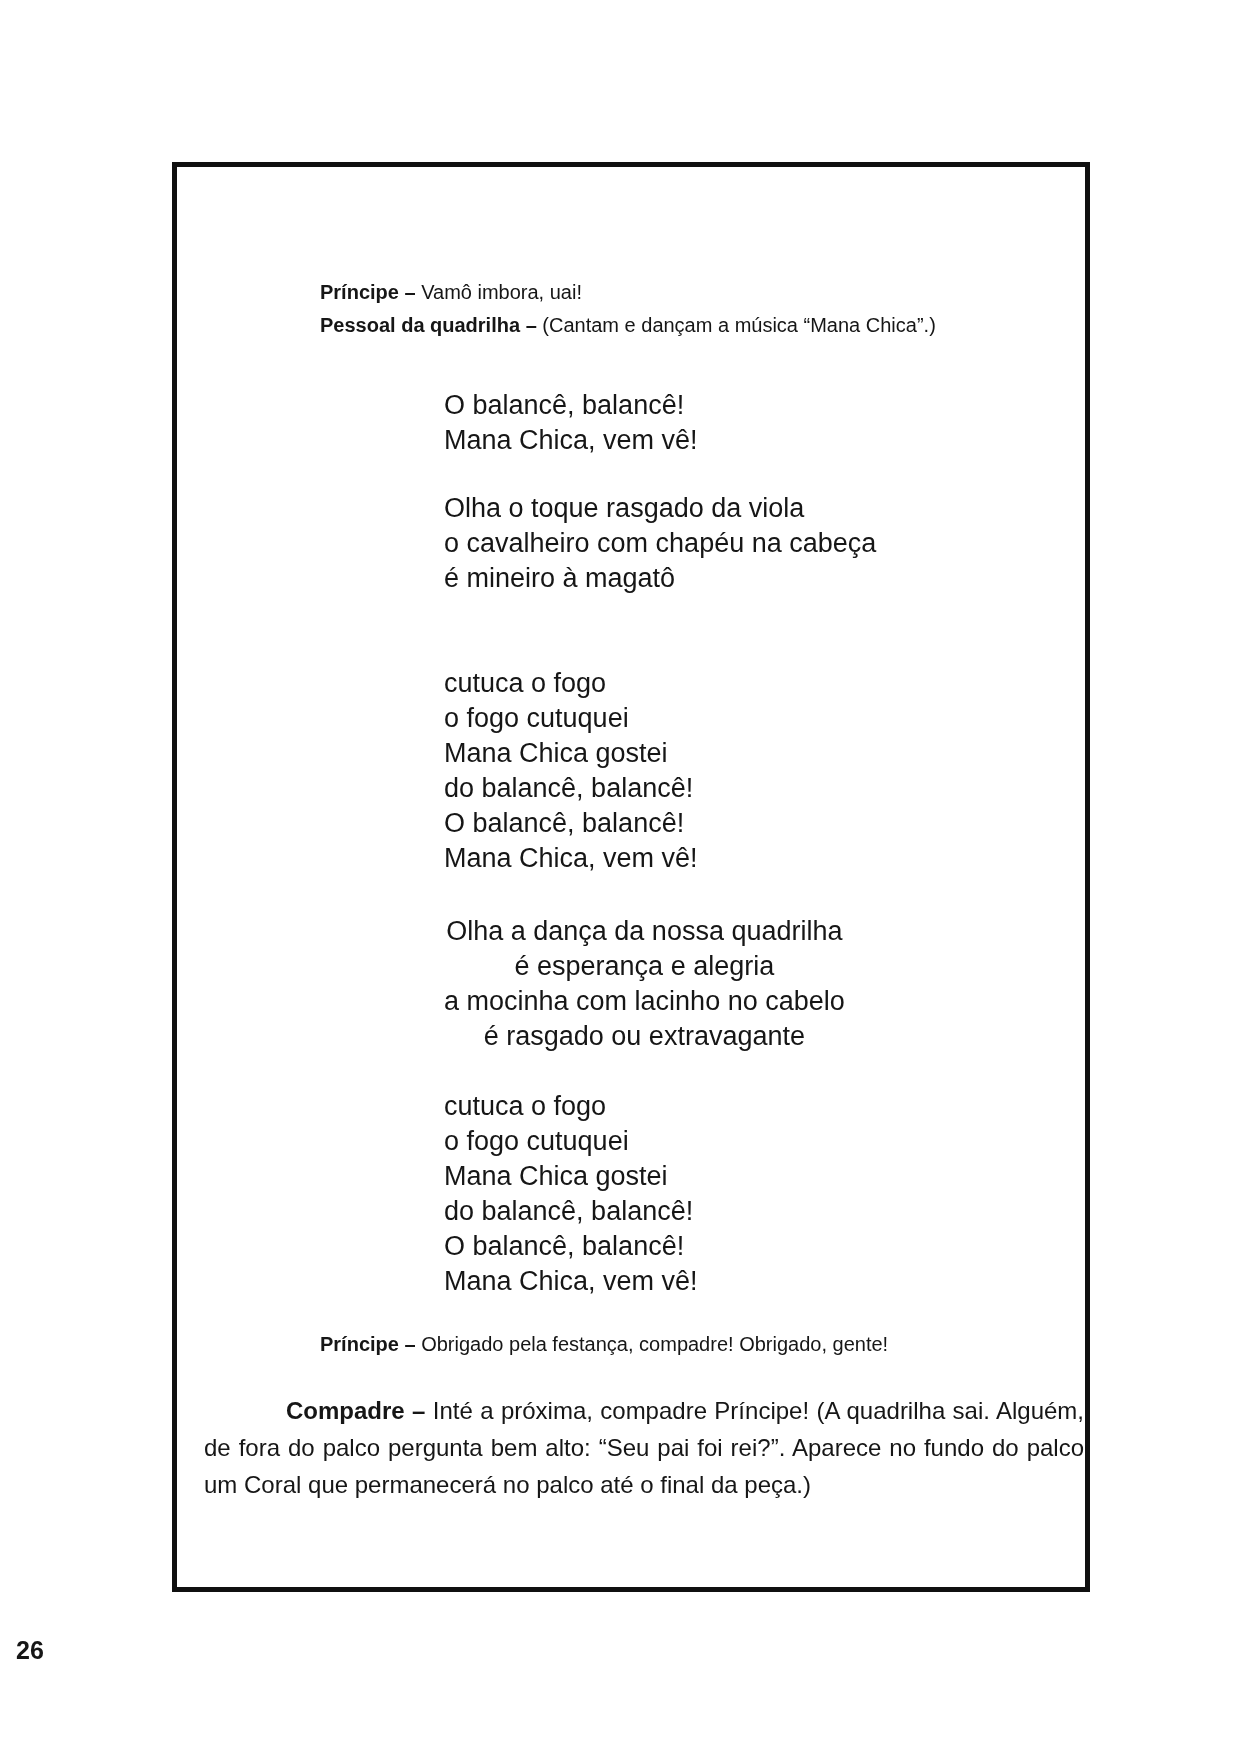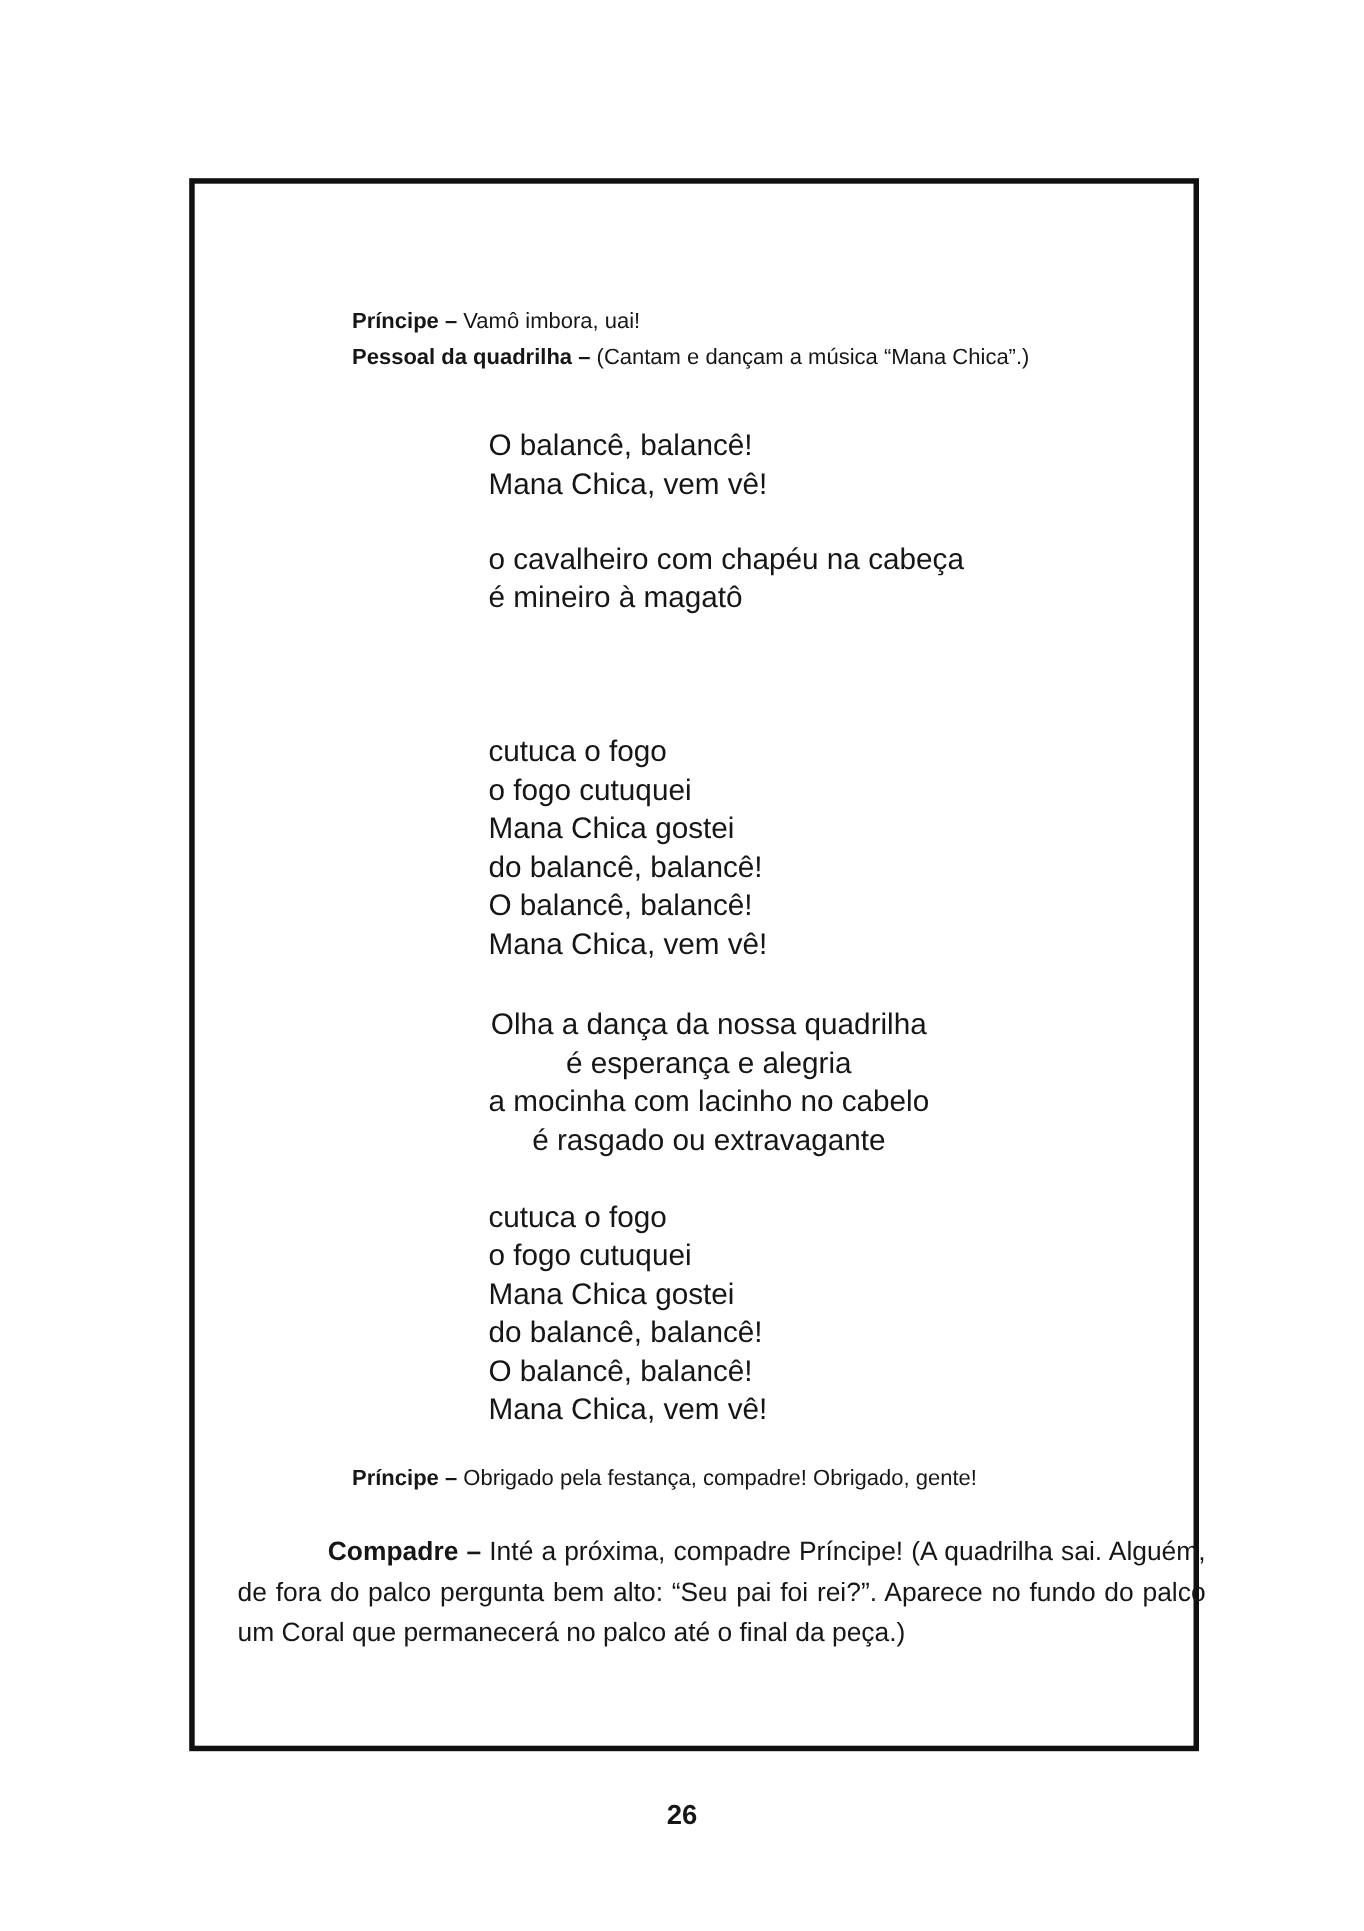--- a/index.html
+++ b/index.html
@@ -45,41 +45,43 @@
   .compadre-par {
     width: 880px;
     text-align: justify;
     text-indent: 82px;
   }
   .page-num {
     position: absolute;
     left: 0;
     right: 0;
     top: 1636px;
-    text-align: center;
+    text-align: left;
     font-size: 25px;
     font-weight: bold;
+    padding-left: 16px;
   }
 </style>
 </head>
 <body>
 
 <div class="page-border"></div>
 
 <div class="blk" style="left:320px; top:276px;">
   <p class="dlg-line"><span class="b">Príncipe</span> <span class="b">–</span> <span>Vamô imbora, uai!</span></p>
   <p class="dlg-line"><span class="b">Pessoal da quadrilha</span> <span class="b">–</span> <span class="i">(Cantam e dançam a música “Mana Chica”.)</span></p>
 </div>
 
 <div class="blk verse" style="left:444px; top:388px;">
   <p>O balancê, balancê!</p>
   <p>Mana Chica, vem vê!</p>
 </div>
 
 <div class="blk verse" style="left:444px; top:491px;">
+  <p>Olha o toque rasgado da viola</p>
   <p>o cavalheiro com chapéu na cabeça</p>
   <p>é mineiro à magatô</p>
 </div>
 
 <div class="blk verse" style="left:444px; top:666px;">
   <p>cutuca o fogo</p>
   <p>o fogo cutuquei</p>
   <p>Mana Chica gostei</p>
   <p>do balancê, balancê!</p>
   <p>O balancê, balancê!</p>
@@ -99,17 +101,17 @@
   <p>Mana Chica gostei</p>
   <p>do balancê, balancê!</p>
   <p>O balancê, balancê!</p>
   <p>Mana Chica, vem vê!</p>
 </div>
 
 <div class="blk" style="left:320px; top:1328px;">
   <p class="dlg-line"><span class="b">Príncipe</span> <span class="b">–</span> <span>Obrigado pela festança, compadre! Obrigado, gente!</span></p>
 </div>
 
-<div class="blk" style="left:216px; top:1392px;">
+<div class="blk" style="left:204px; top:1392px;">
   <p class="speech compadre-par"><span class="b">Compadre</span> <span class="b">–</span> <span>Inté a próxima, compadre Príncipe!</span> <span class="i">(A quadrilha sai. Alguém, de fora do palco pergunta bem alto: “Seu pai foi rei?”. Aparece no fundo do palco um Coral que permanecerá no palco até o final da peça.)</span></p>
 </div>
 
 <div class="page-num">26</div>
 
 </body></html>

